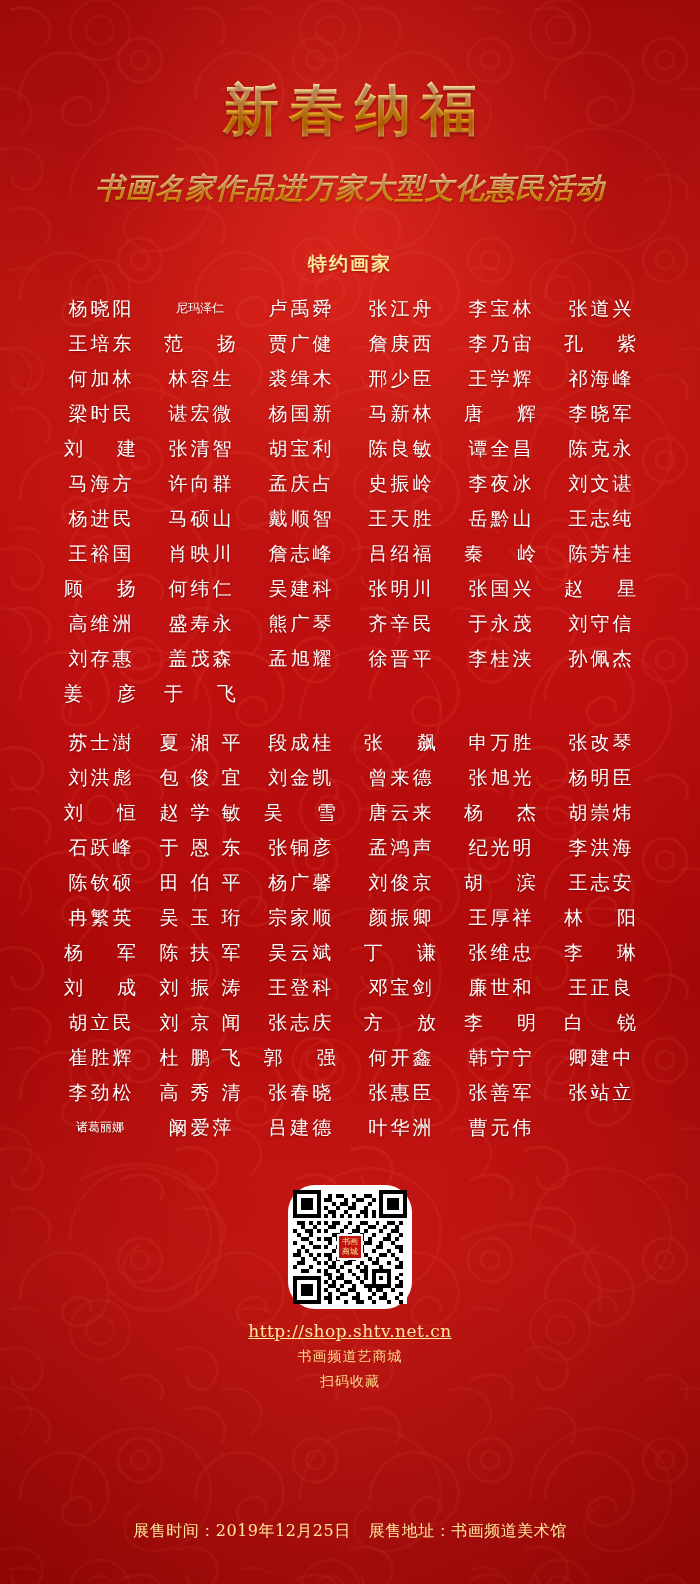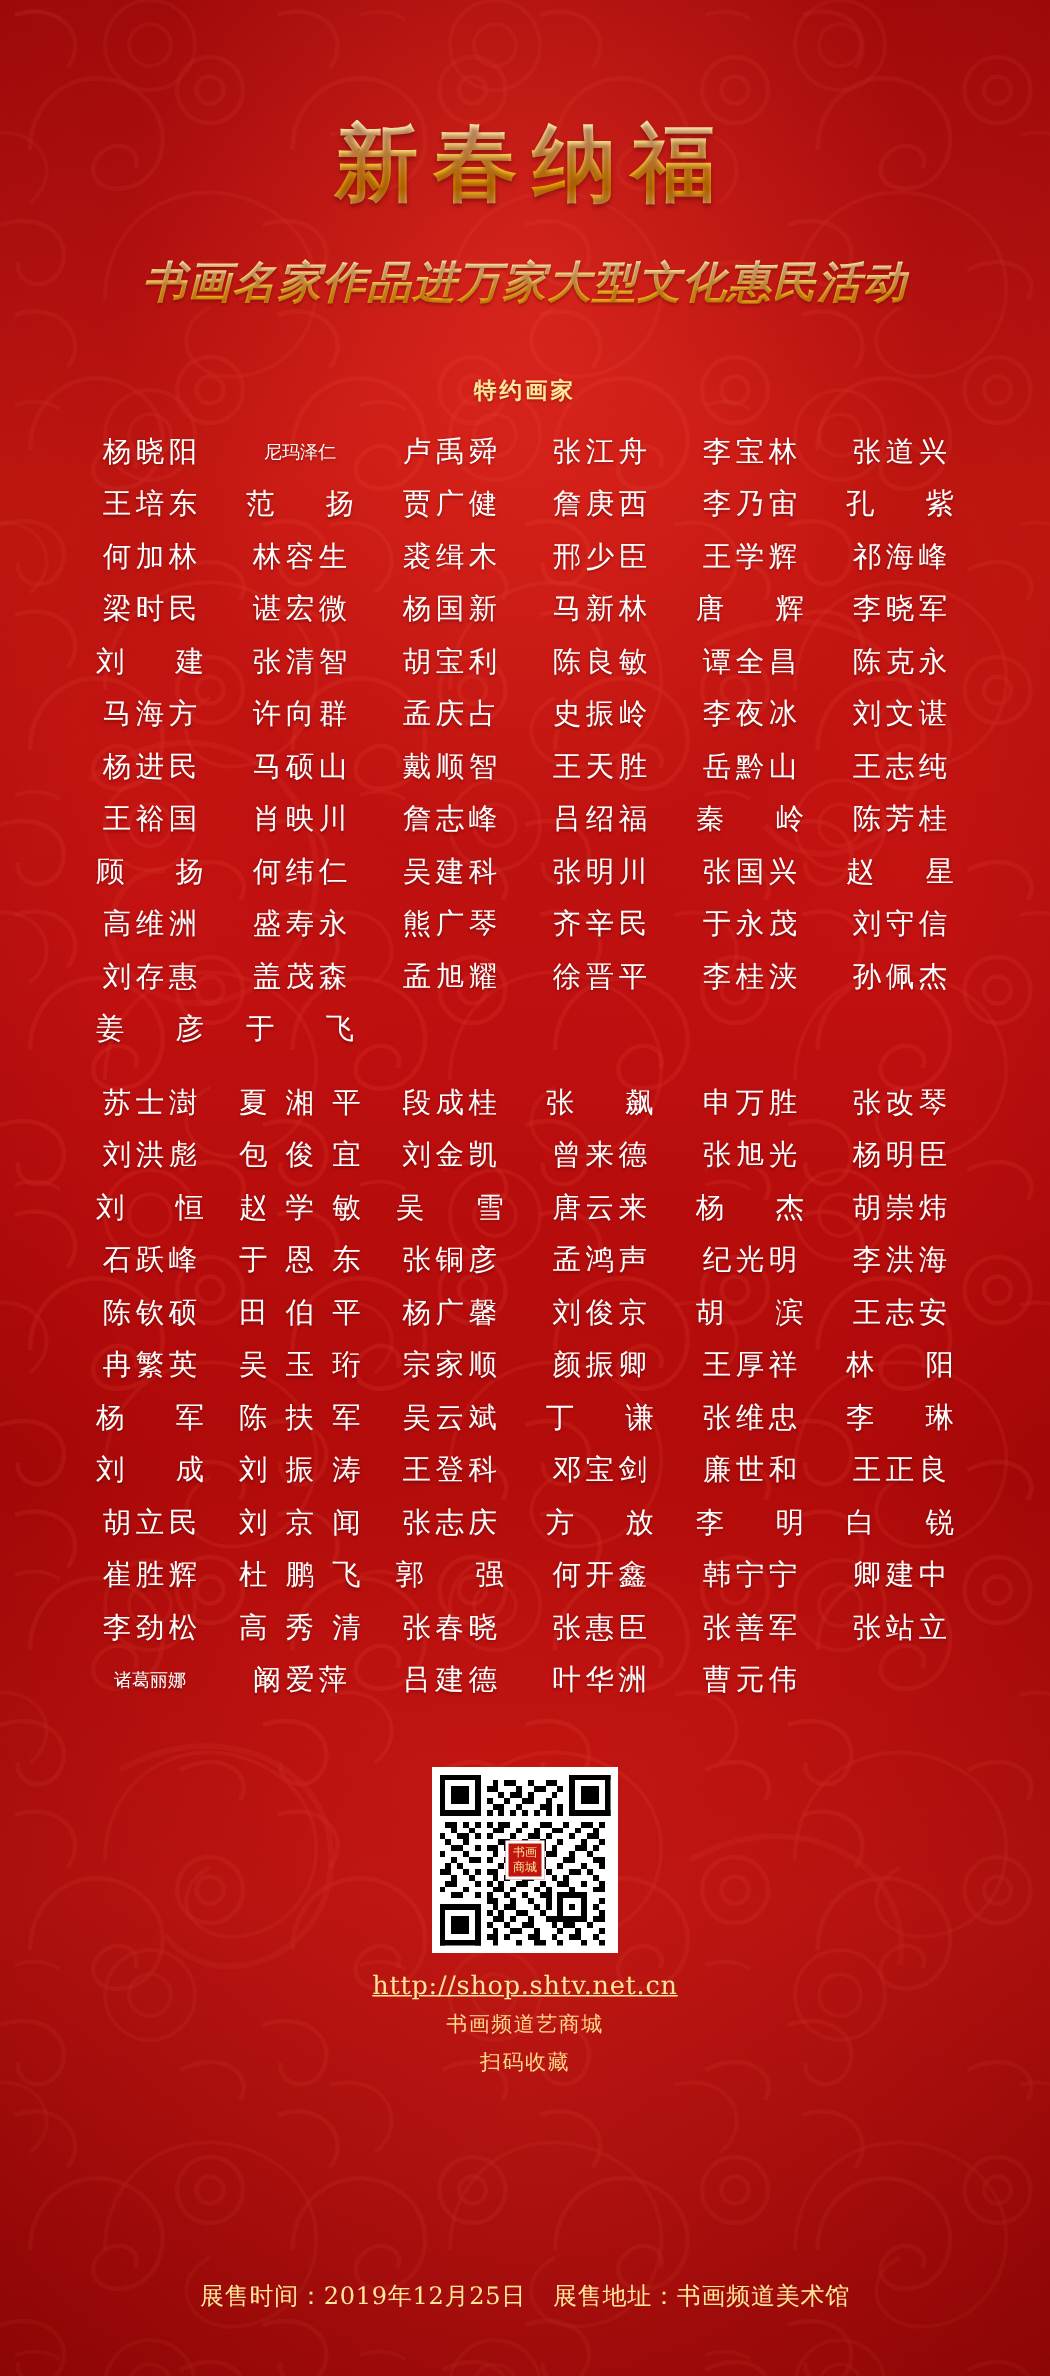--- a/index.html
+++ b/index.html
@@ -82,21 +82,21 @@
     color: transparent;
     -webkit-text-fill-color: transparent;
     text-shadow: 0 1px 2px rgba(90,0,0,0.4);
     font-style: italic;
   }
 
   
   .section-heading {
     text-align: center;
     font-family: Liberation Mono, monospace;
-    font-size: 15px;
+    font-size: 19px;
     font-weight: bold;
     letter-spacing: 2px;
     color: #ffe79a;
     text-shadow: 0 1px 2px rgba(90,0,0,0.5);
   }
   #painters-heading { margin-top: 42px; }
   #calligraphers-heading { margin-top: 34px; }
 
   
   .name-grid {
@@ -127,20 +127,21 @@
     margin-top: 40px;
     text-align: center;
   }
   .qr-frame {
     width: 124px;
     height: 124px;
     margin: 0 auto;
     background: #ffffff;
     padding: 5px;
     position: relative;
+    border-radius: 27px;
   }
   .qr-frame svg { display: block; width: 114px; height: 114px; }
   .qr-center {
     position: absolute;
     left: 50%; top: 50%;
     transform: translate(-50%, -50%);
     width: 26px; height: 26px;
     background: #c0140f;
     border: 2px solid #ffffff;
     color: #ffe79a;

